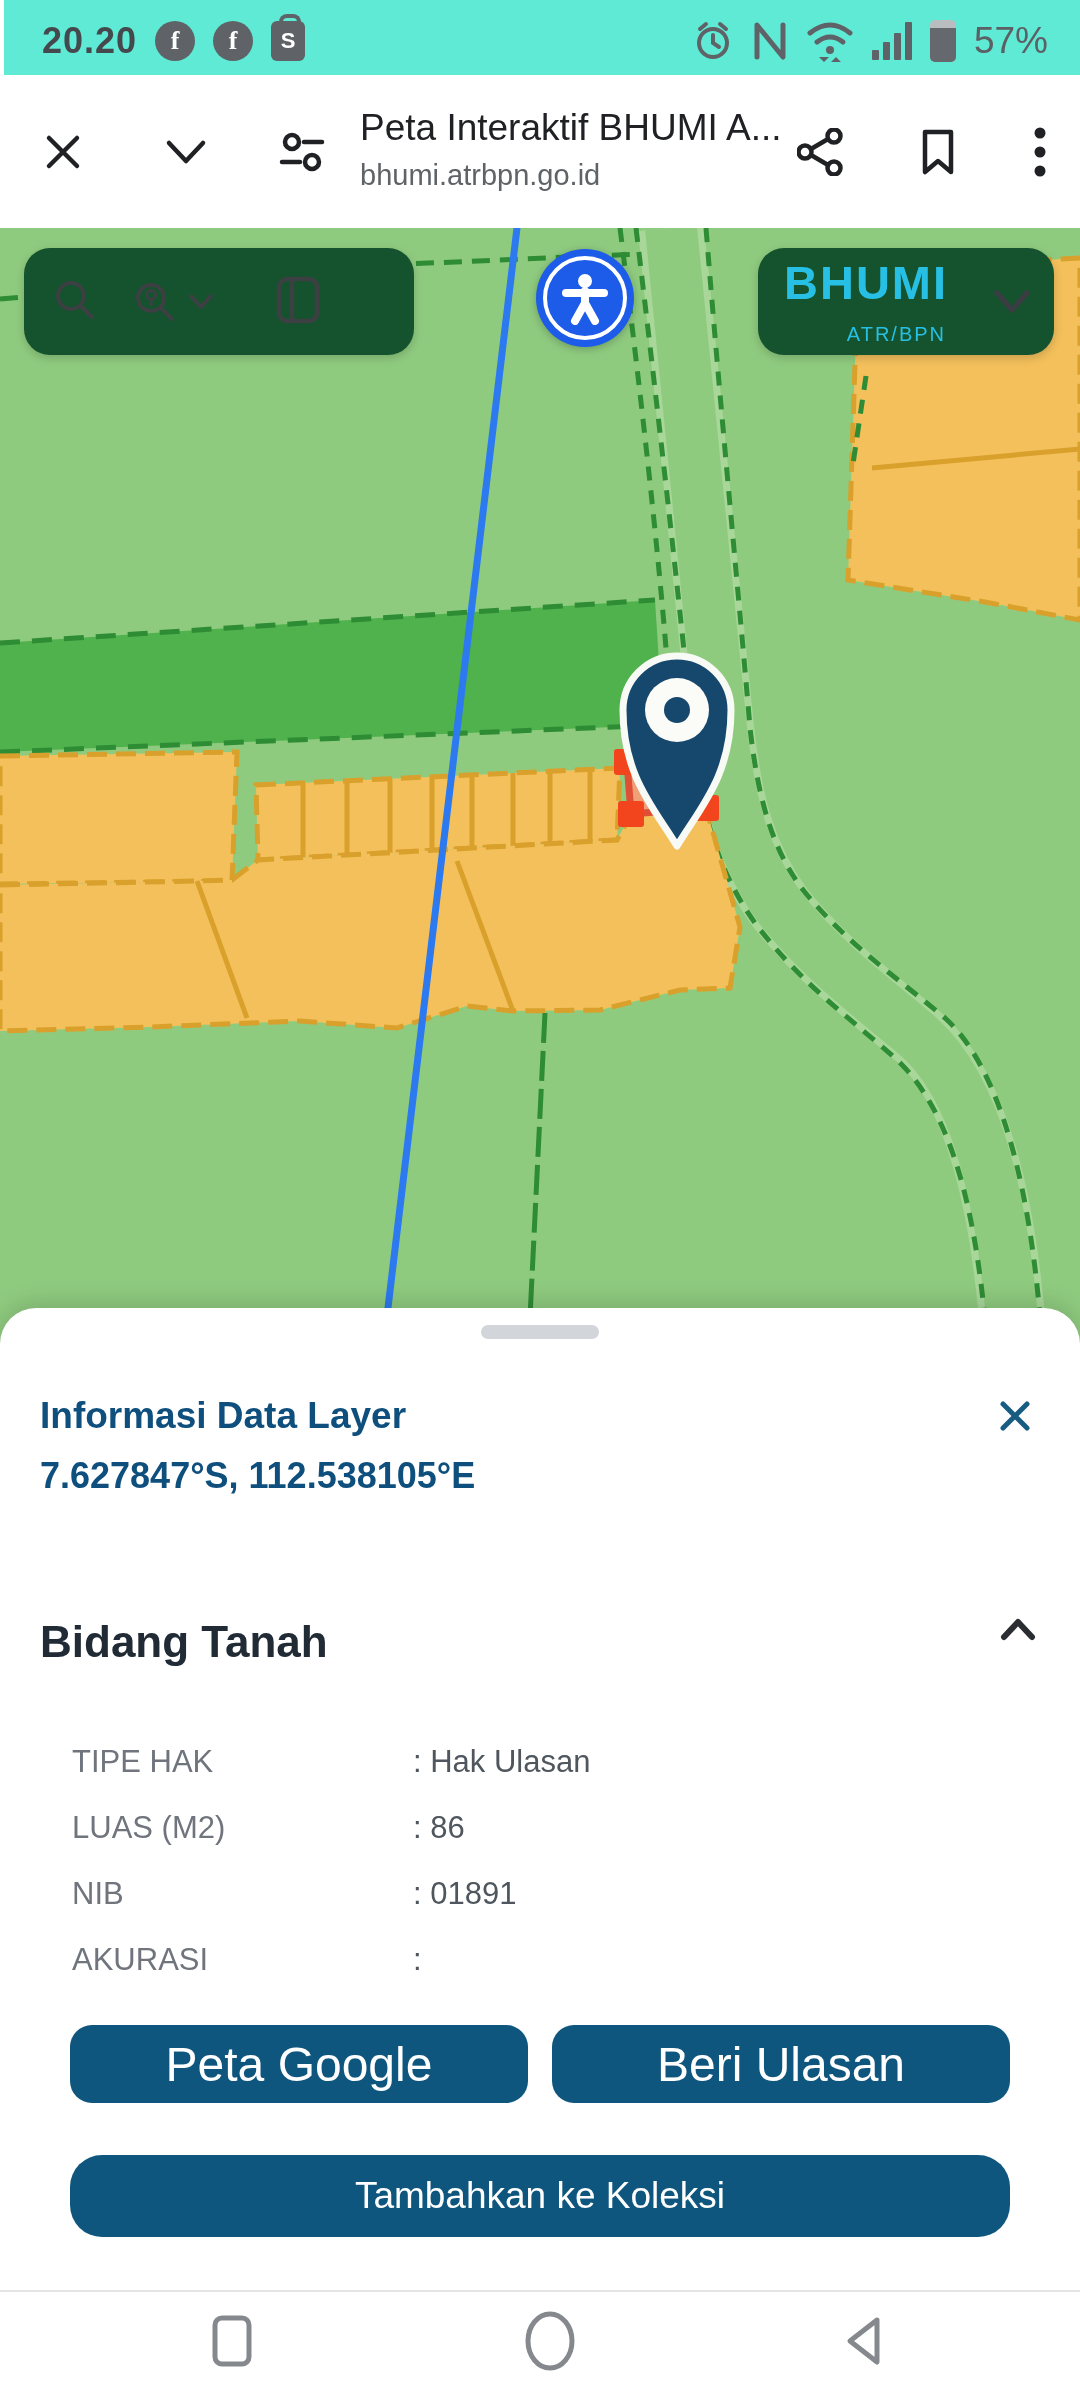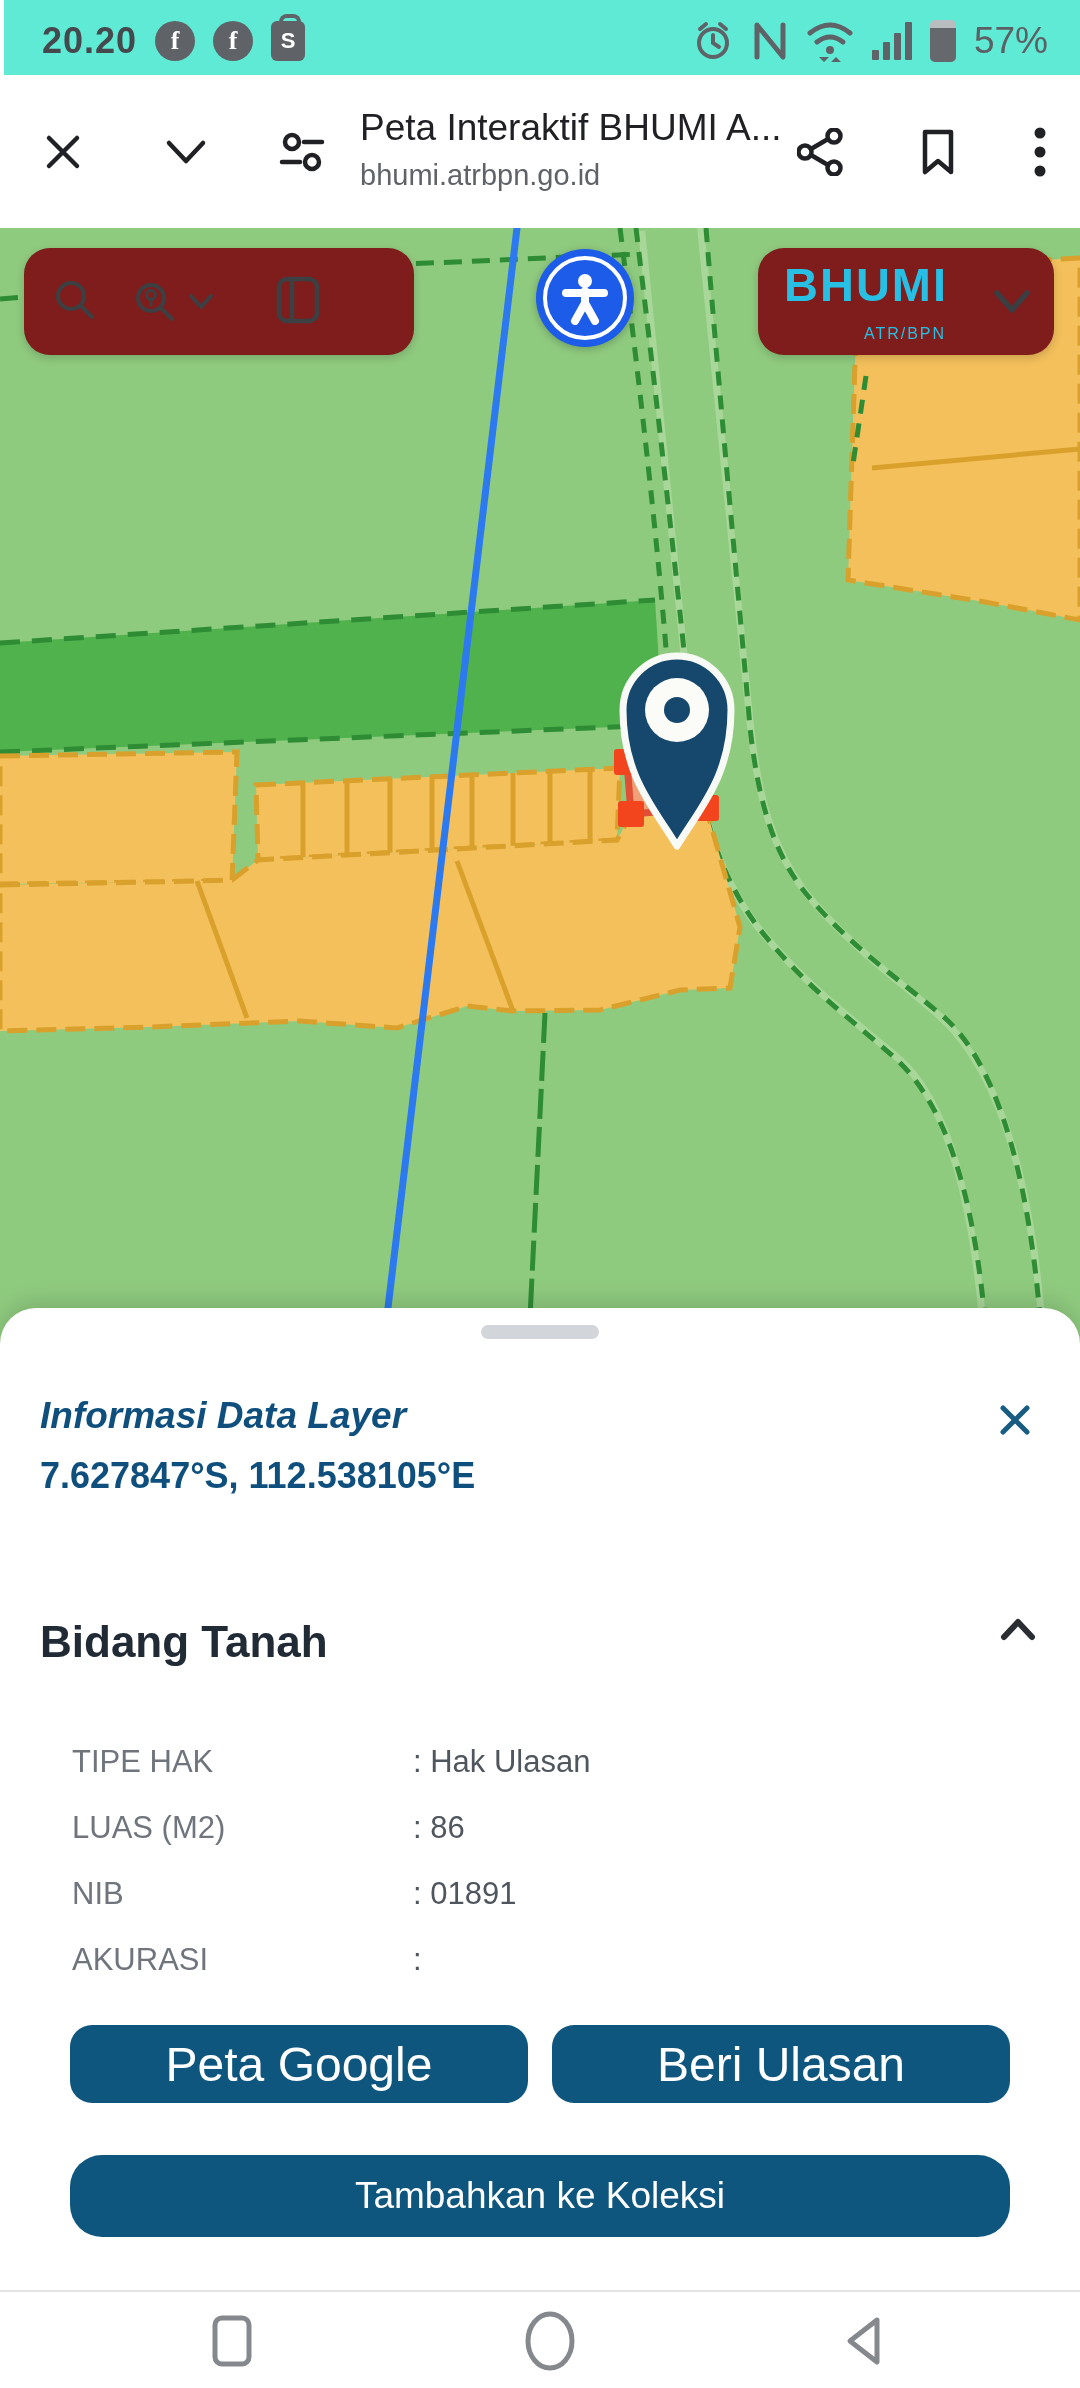--- a/index.html
+++ b/index.html
@@ -27,36 +27,36 @@
   .browser-bar { position:absolute; top:75px; left:0; width:1080px; height:153px; background:#fff;
     display:flex; align-items:center; }
   .bb-icon { flex:0 0 auto; display:flex; align-items:center; justify-content:center; }
   .bb-title-wrap { position:absolute; left:360px; top:32px; width:400px; }
   .bb-title { font-size:37px; color:#202124; white-space:nowrap; }
   .bb-url { font-size:29px; color:#5f6368; margin-top:10px; }
 
   
   .map-area { position:absolute; top:228px; left:0; width:1080px; height:1130px; overflow:hidden; }
   .map-svg { position:absolute; top:0; left:0; }
-  .map-card { position:absolute; background:#7f1d1d; border-radius:26px; box-shadow:0 3px 10px rgba(0,0,0,.18);
+  .map-card { position:absolute; background:#14532d; border-radius:26px; box-shadow:0 3px 10px rgba(0,0,0,.18);
     display:flex; align-items:center; }
   .card-left { left:24px; top:20px; width:390px; height:107px; padding:0 28px; gap:34px; }
   .card-logo { left:758px; top:20px; width:296px; height:107px; padding:0 22px 0 26px; justify-content:space-between; }
   .logo-block { display:flex; flex-direction:column; align-items:flex-end; line-height:1; }
   .logo-text { font-size:47px; font-weight:bold; color:#27c0e4; letter-spacing:2px; }
-  .logo-sub { font-size:16px; color:#27c0e4; letter-spacing:2px; margin-top:18px; margin-right:2px; }
+  .logo-sub { font-size:20px; color:#27c0e4; letter-spacing:2px; margin-top:18px; margin-right:2px; }
   .a11y-btn { position:absolute; left:536px; top:21px; width:98px; height:98px; border-radius:50%;
     background:#1d5be9; display:flex; align-items:center; justify-content:center; box-shadow:0 2px 8px rgba(0,0,0,.25); }
   .a11y-ring { position:absolute; inset:7px; border:4px solid #fff; border-radius:50%; }
 
   
   .sheet { position:absolute; top:1308px; left:0; width:1080px; height:982px; background:#fff;
     border-radius:36px 36px 0 0; box-shadow:0 -5px 24px rgba(0,0,0,.15); }
   .sheet-handle { width:118px; height:14px; border-radius:7px; background:#d2d6da; margin:17px auto 0; }
-  .sheet-header { display:flex; align-items:flex-end; justify-content:space-between; padding:56px 48px 0 40px;font-style:italic; }
+  .sheet-header { display:flex; align-items:center; justify-content:space-between; padding:56px 48px 0 40px; }
   .sheet-title { font-size:37px; font-weight:bold; color:#0e4f7d; }
   .sheet-coords { padding:18px 40px 0; font-size:36px; font-weight:bold; color:#0e4f7d; }
   .section-row { display:flex; align-items:flex-start; justify-content:space-between; padding:0 44px 0 40px; margin-top:120px; }
   .section-title { font-size:44px; font-weight:bold; color:#212b36; }
   .data-rows { margin-top:62px; padding-left:72px; }
   .data-row { display:flex; height:66px; align-items:center; font-size:31px; }
   .data-label { width:341px; color:#70757d; }
   .data-value { color:#4f565e; }
   .btn-row { display:flex; gap:24px; margin:32px 70px 0; }
   .btn { flex:1; height:78px; background:#0e567d; border-radius:22px; color:#fff; font-size:48px;

